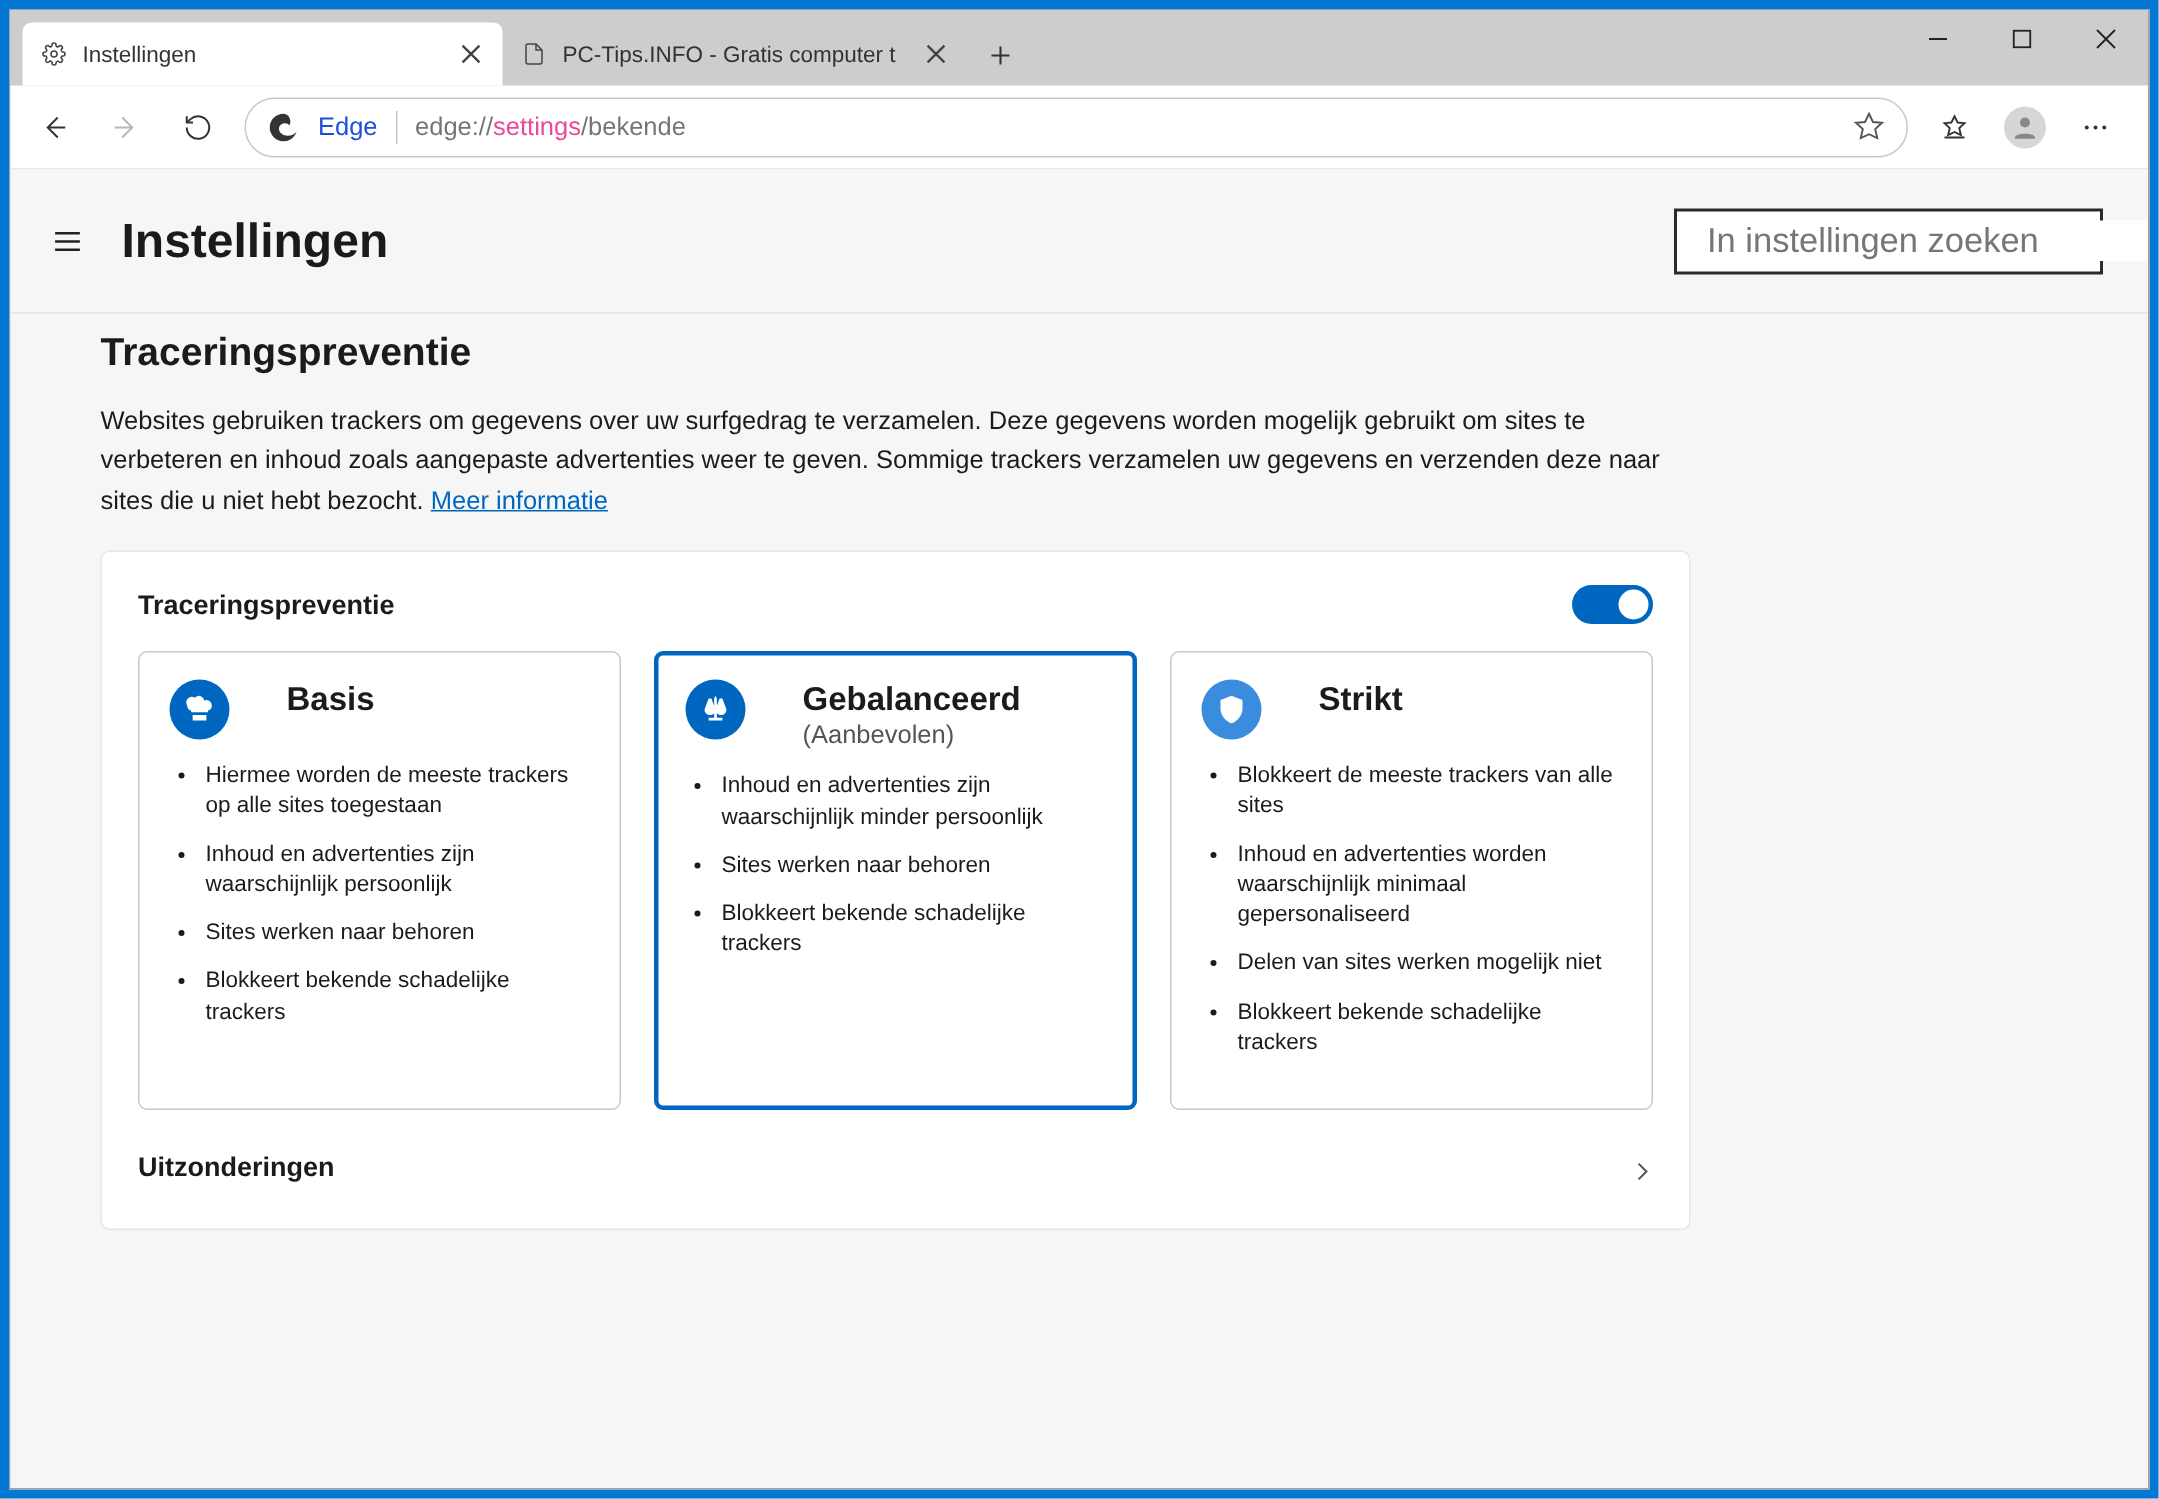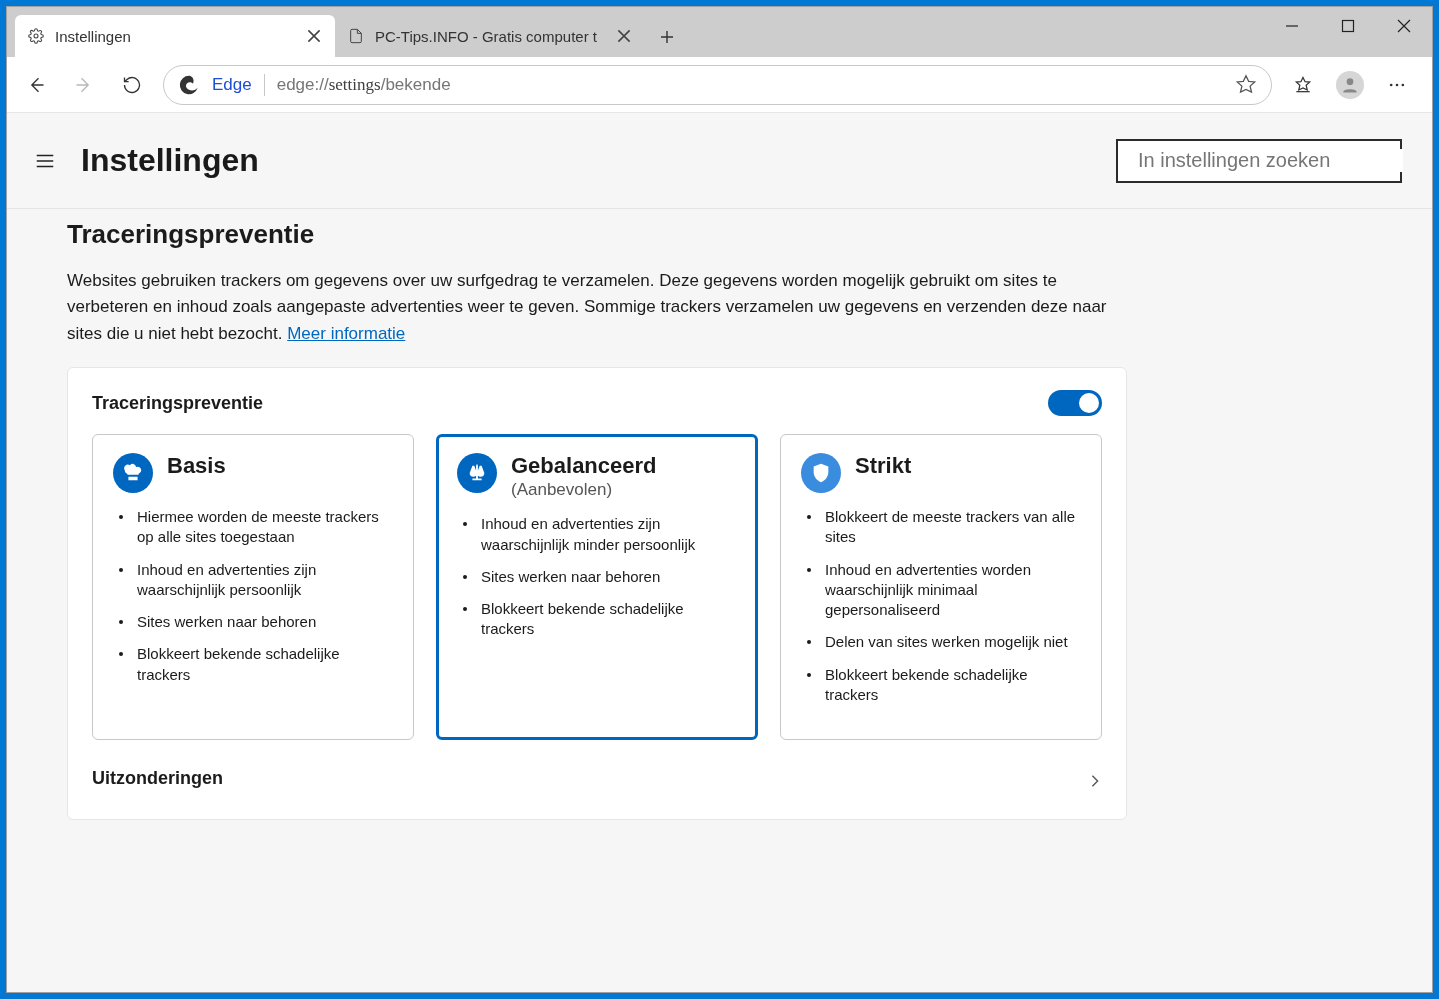--- a/index.html
+++ b/index.html
@@ -91,21 +91,21 @@
     align-items:center;
     padding: 0 14px;
     gap:12px;
     font-size:17px;
     color:#5f5f5f;
   }
   .addressbar .edge-icon { width:22px; height:22px; display:flex; align-items:center; justify-content:center; color:#333; }
   .addressbar .sep { width:1px; height:22px; background:#c8c8c8; }
   .addressbar .label-edge { color:#1d4ed8; font-size:17px; }
   .addressbar .url { flex:1; color:#767676; }
-  .addressbar .url .dark { color:#404040;font-family:Liberation Serif, serif; }
+  .addressbar .url .dark { color:#ec4899; }
   .addressbar .star { width:22px; height:22px; display:flex; align-items:center; justify-content:center; color:#555; }
   .toolbar-right { display:flex; align-items:center; gap:2px; margin-right:6px; }
   .avatar {
     width:28px; height:28px; border-radius:50%; background:#d6d6d6;
     display:flex; align-items:center; justify-content:center; color:#888;
     margin: 0 8px;
   }
   .avatar svg { width:20px; height:20px; }
 
   
@@ -136,21 +136,21 @@
     border:2px solid #2b2b2b;
     background:#fff;
     display:flex; align-items:center;
     padding: 0 10px;
     gap:10px;
     font-size:17px;
     color:#6b6b6b;
   }
   .settings-search svg { width:18px; height:18px; color:#444; }
   .settings-search input {
-    border:none; outline:none; flex:1; font-size:20px; color:#15803d;
+    border:none; outline:none; flex:1; font-size:23px; color:#15803d;
   }
   .settings-search input::placeholder { color:#767676; }
 
   
   .scroll-region {
     flex:1;
     overflow-y: scroll;
     padding: 0 0 40px 0;
   }
   .inner {
@@ -194,21 +194,21 @@
     padding:18px 20px 22px 20px;
     display:flex; flex-direction:column;
   }
   .card.selected { border: 3px solid #0067c0; padding:16px 18px 20px 18px; }
   .card-head { display:flex; align-items:flex-start; gap:14px; margin-bottom:14px; }
   .card-icon {
     width:40px; height:40px; border-radius:50%; background:#0067c0;
     display:flex; align-items:center; justify-content:center; color:#fff; flex-shrink:0;
   }
   .card-icon svg { width:22px; height:22px; }
-  .card-title-wrap { display:flex; flex-direction:column; }
+  .card-title-wrap { display:flex; flex-direction:column;margin-left:24px; }
   .card-title { font-size:22px; font-weight:600; color:#1b1b1b; line-height:1.15; }
   .card-sub { font-size:17px; color:#555; margin-top:2px; }
   .card ul { list-style:none; padding-left:4px; }
   .card ul li {
     position:relative;
     font-size:15px; color:#1b1b1b; padding-left:20px; margin-bottom:12px; line-height:1.35;
   }
   .card ul li::before {
     content:""; position:absolute; left:2px; top:8px; width:4px; height:4px; background:#1b1b1b; border-radius:50%;
   }

